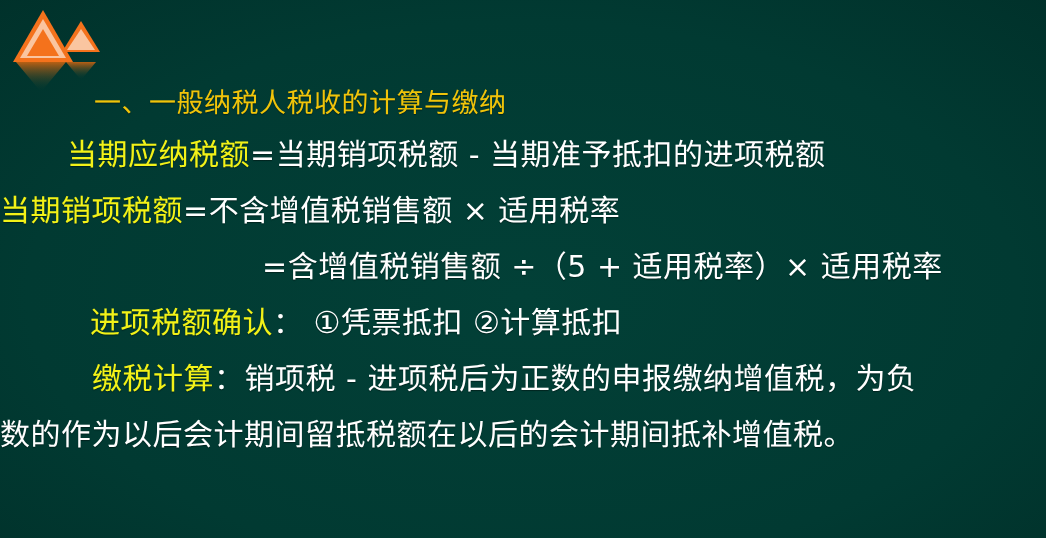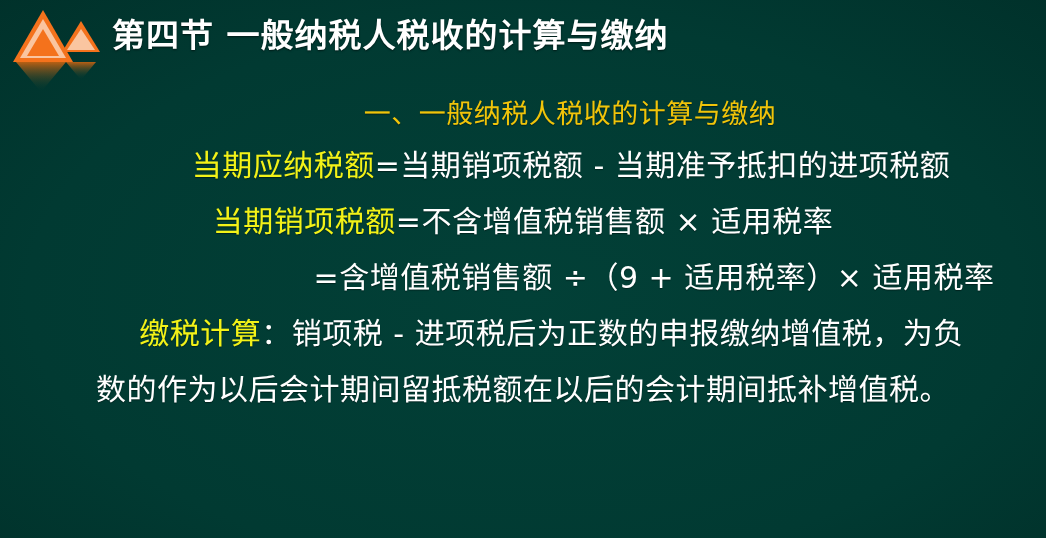--- a/index.html
+++ b/index.html
@@ -53,23 +53,22 @@
     color: #ffffff;
     letter-spacing: 1px;
     white-space: nowrap;
     text-shadow: 0 1px 2px rgba(0,0,0,0.55);
   }
 
   
   .body-text {
     position: absolute;
     left: 0;
-    top: 90px;
+    top: 79px;
     width: 1046px;
-    text-align: center;
   }
 
   .line {
     white-space: nowrap;
     color: #ffffff;
     font-size: 30px;
     line-height: 56px;
     height: 56px;
     letter-spacing: 0.5px;
     text-shadow: 0 1px 1px rgba(0,0,0,0.4);
@@ -79,25 +78,25 @@
 
   
   .line-heading {
     font-size: 27px;
     line-height: 48px;
     height: 48px;
     color: #f0c40a;
     padding-left: 94px;
   }
 
-  .line-1 { padding-left: 96px; }
+  .line-1 { padding-left: 37px; margin-left: 30px; }
   .line-2 { }
   .line-3 { padding-left: 262px; }
   .line-4 { padding-left: 90px; }
-  .line-5 { padding-left: 57px; }
+  .line-5 { padding-left: 92px; }
   .line-6 { }
 </style>
 </head>
 <body>
 
 <div class="slide">
 
   <div class="header">
 
     <div class="logo">
@@ -119,39 +118,41 @@
 
         <polygon points="71,17 90,48 52,48" fill="#f4721c"></polygon>
         <polygon points="71,25 85,46 57,46" fill="#fac5a0"></polygon>
 
         <polygon points="33,6 63,58 3,58" fill="#f4721c"></polygon>
         <polygon points="33,15 56,54 10,54" fill="#fac5a0"></polygon>
         <polygon points="33,25 49,52 17,52" fill="#f4721c"></polygon>
       </svg>
     </div>
 
-    <div class="title">第四节 一般纳税人税收的计算与缴纳</div>
   </div>
 
   <div class="body-text">
 
     <div class="line line-heading">一、一般纳税人税收的计算与缴纳</div>
 
     <div class="line line-1">
       <span class="hl">当期应纳税额</span><span>=当期销项税额 - 当期准予抵扣的进项税额</span>
     </div>
 
     <div class="line line-2">
       <span class="hl">当期销项税额</span><span>=不含增值税销售额 × 适用税率</span>
     </div>
 
     <div class="line line-3">
-      <span>=含增值税销售额 ÷（9 + 适用税率）× 适用税率</span>
+      <span>=含增值税销售额 ÷（5 + 适用税率）× 适用税率</span>
     </div>
 
+    <div class="line line-4">
+      <span class="hl">进项税额确认</span><span>： ①凭票抵扣 ②计算抵扣</span>
+    </div>
 
     <div class="line line-5">
       <span class="hl">缴税计算</span><span>：销项税 - 进项税后为正数的申报缴纳增值税，为负</span>
     </div>
 
     <div class="line line-6">
       <span>数的作为以后会计期间留抵税额在以后的会计期间抵补增值税。</span>
     </div>
 
   </div>

